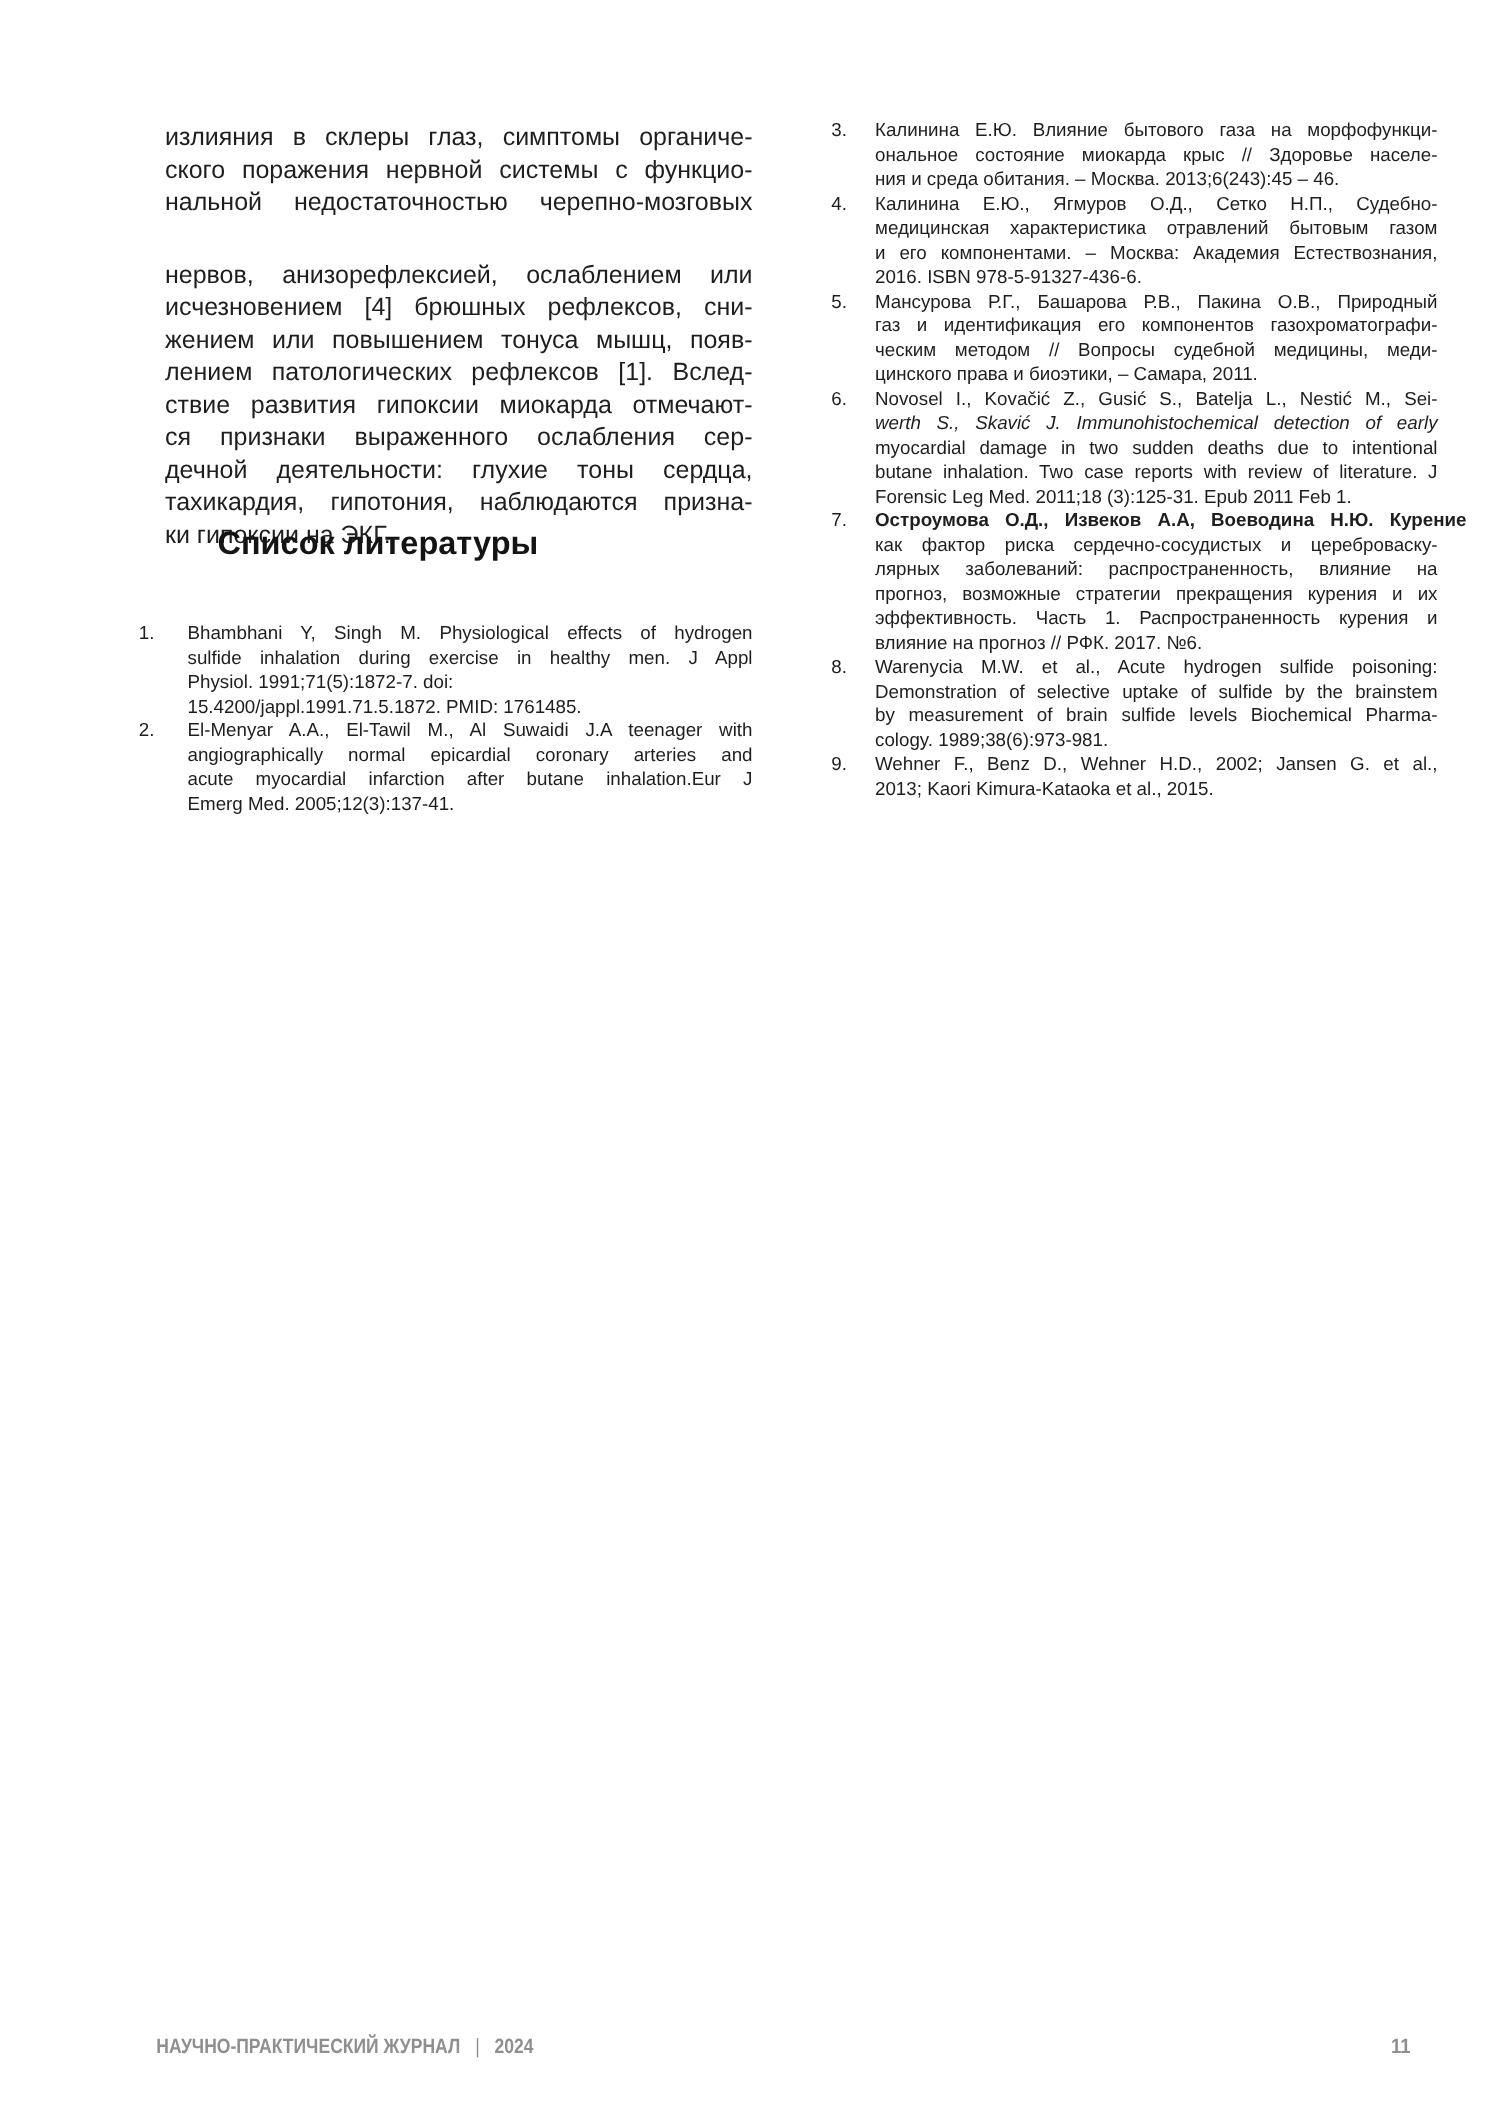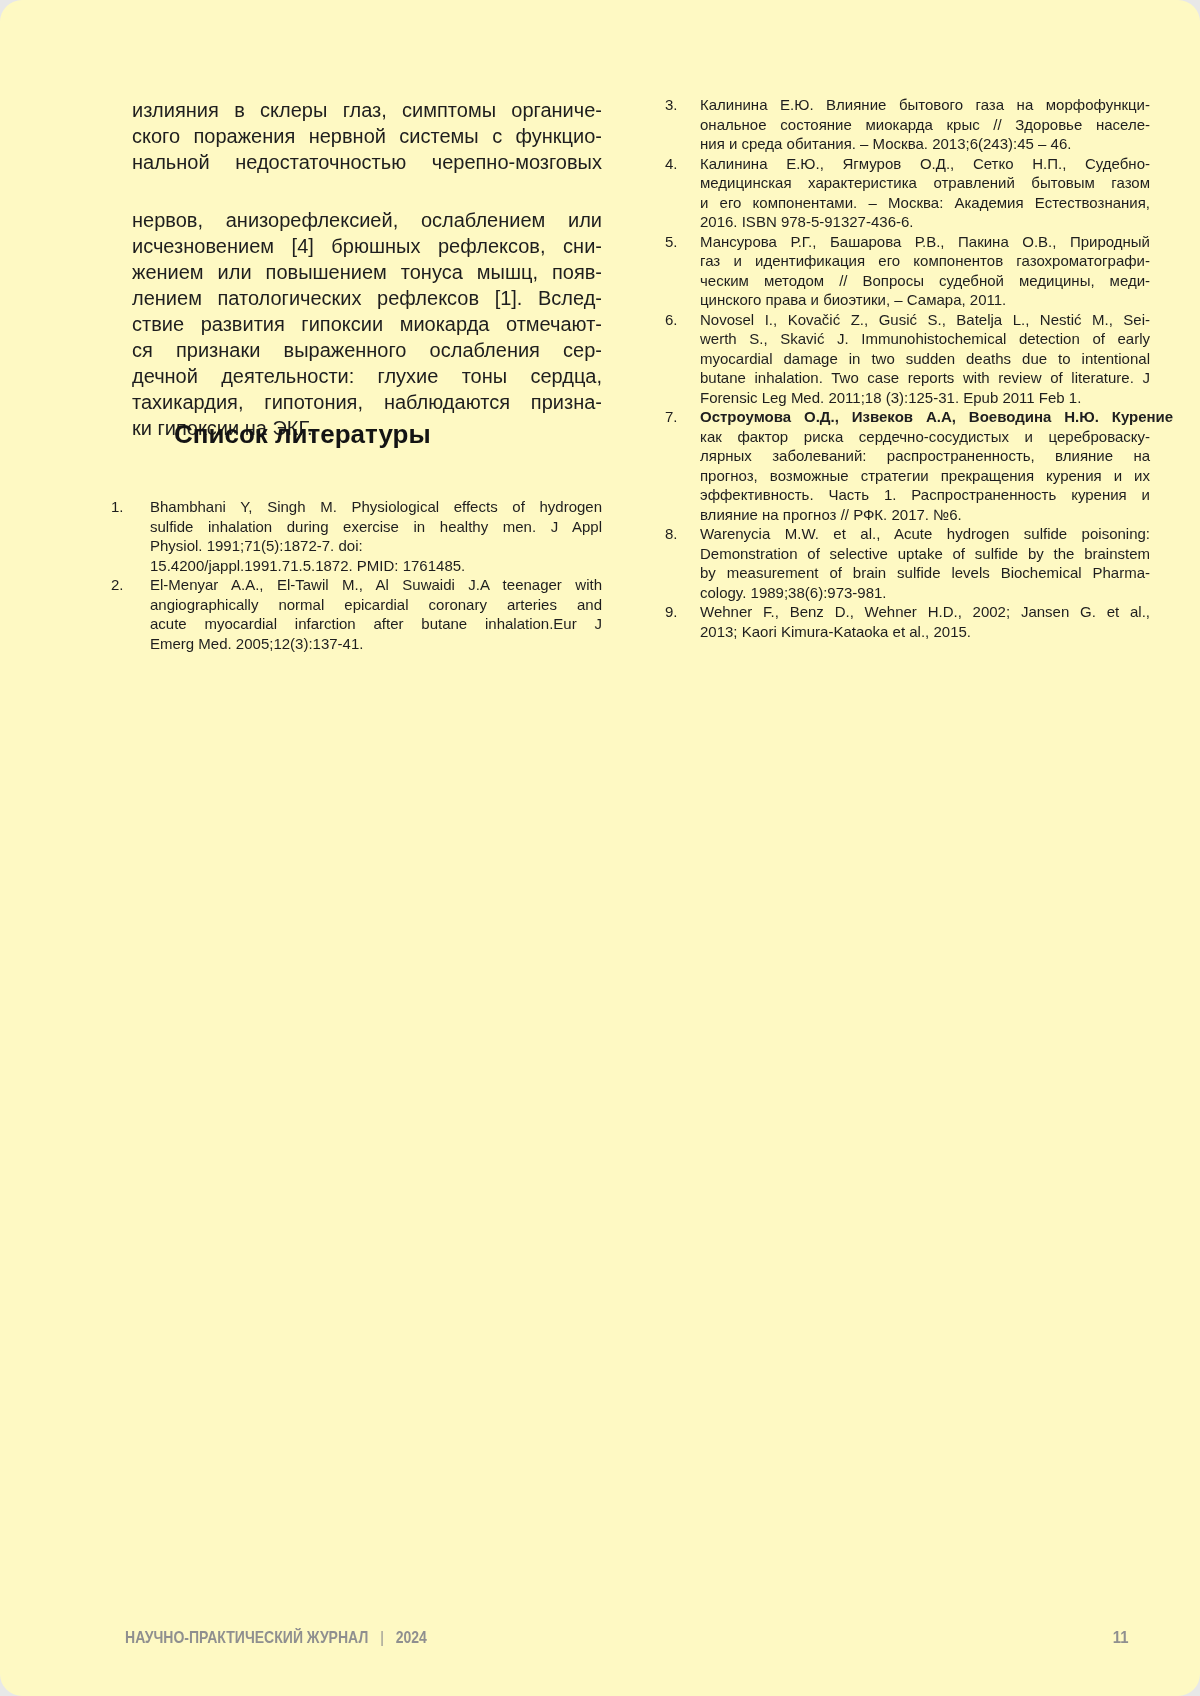--- a/index.html
+++ b/index.html
@@ -1,24 +1,23 @@
 <!DOCTYPE html>
 <html lang="ru"><head>
 <meta charset="utf-8">
 <style>
   html,body{margin:0;padding:0;background:#e8e8e8;}
   .page{
     position:relative;
     width:1200px;height:1696px;
     margin:0 auto;
-    background:#fef9c3;
+    background:#ffffff;
     font-family:"Liberation Sans","DejaVu Sans",sans-serif;
     color:#1e1e1e;
     overflow:hidden;
-    border-radius:22px;
   }
   
   .paragraph{
     position:absolute;left:132px;top:97px;width:470px;
     font-size:20px;line-height:26px;
   }
   .ln{white-space:nowrap;}
   
   .refs-heading{
     position:absolute;left:174px;top:420px;margin:0;
@@ -114,21 +113,21 @@
           <div class="ln" style="word-spacing: 9.35px;"><span>Мансурова Р.Г., Башарова Р.В., Пакина О.В., Природный</span></div>
           <div class="ln" style="word-spacing: 9.06px;"><span>газ и идентификация его компонентов газохроматографи-</span></div>
           <div class="ln" style="word-spacing: 10.82px;"><span>ческим методом // Вопросы судебной медицины, меди-</span></div>
           <div class="ln"><span>цинского права и биоэтики, – Самара, 2011.</span></div>
         </div>
       </div>
       <div class="ref-row">
         <div class="ref-num">6.</div>
         <div class="ref-text">
           <div class="ln" style="word-spacing: 6.32px;"><span>Novosel I., Kovačić Z., Gusić S., Batelja L., Nestić M., Sei-</span></div>
-          <div class="ln" style="word-spacing: 8.43px;"><span>werth S., Skavić J. Immunohistochemical detection of early</span></div>
+          <div class="ln" style="word-spacing: 8.43px; font-style: italic;"><span>werth S., Skavić J. Immunohistochemical detection of early</span></div>
           <div class="ln" style="word-spacing: 6.84px;"><span>myocardial damage in two sudden deaths due to intentional</span></div>
           <div class="ln" style="word-spacing: 4.45px;"><span>butane inhalation. Two case reports with review of literature. J</span></div>
           <div class="ln"><span>Forensic Leg Med. 2011;18 (3):125-31. Epub 2011 Feb 1.</span></div>
         </div>
       </div>
       <div class="ref-row">
         <div class="ref-num">7.</div>
         <div class="ref-text">
           <div class="ln" style="word-spacing: 8.74px; font-weight: bold;"><span>Остроумова О.Д., Извеков А.А, Воеводина Н.Ю. Курение</span></div>
           <div class="ln" style="word-spacing: 11.43px;"><span>как фактор риска сердечно-сосудистых и цереброваску-</span></div>

